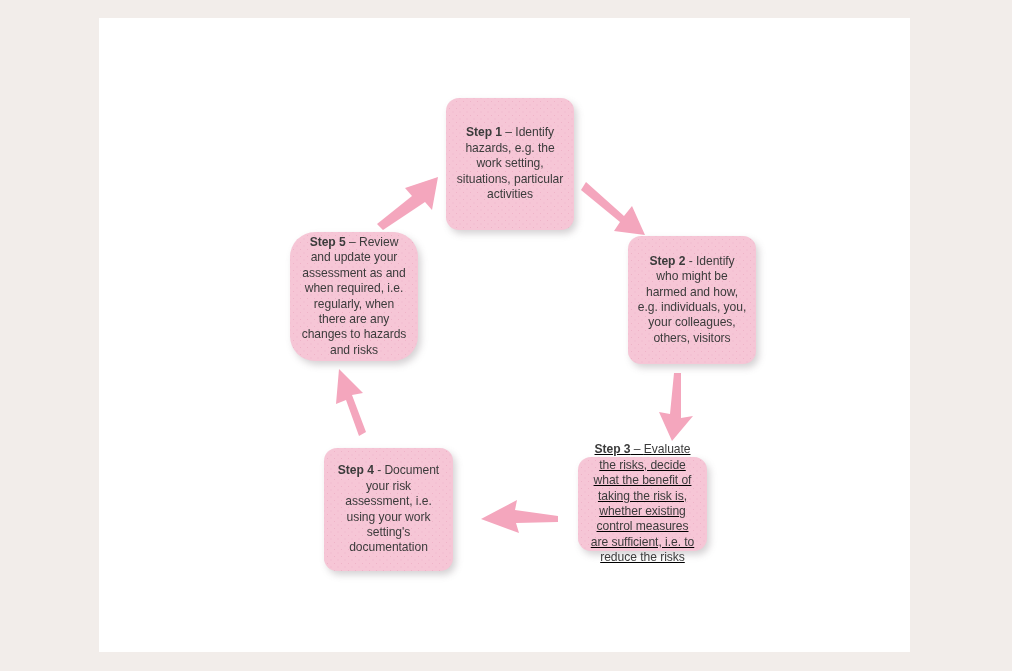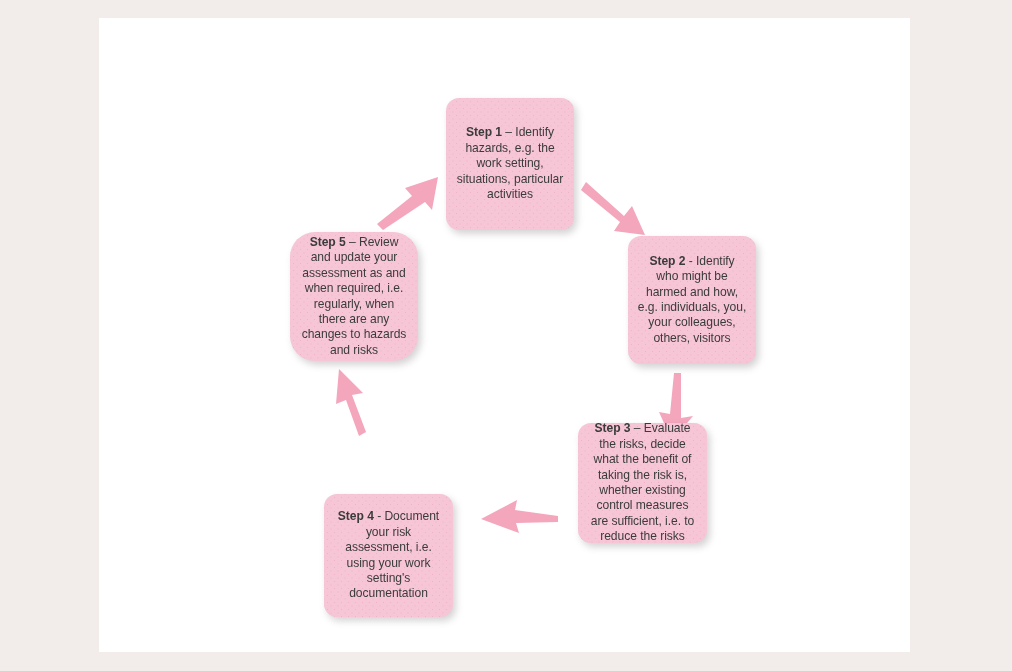--- a/index.html
+++ b/index.html
@@ -62,22 +62,22 @@
     color: #3b3b3b;
     font-size: 12.1px;
     line-height: 15.4px;
     letter-spacing: -0.05px;
   }
   .step-text b {
     font-weight: bold;
   }
   #box-1 { left: 446px; top: 98px;  width: 128px; height: 132px; }
   #box-2 { left: 594px; top: 236px; width: 128px; height: 128px; margin-left: 34px; }
-  #box-3 { left: 578px; top: 423px; width: 129px; height: 120px; }
-  #box-4 { left: 324px; top: 448px; width: 129px; height: 123px; margin-top: 46px; }
+  #box-3 { left: 578px; top: 457px; width: 129px; height: 94px; text-decoration: underline; }
+  #box-4 { left: 324px; top: 448px; width: 129px; height: 123px; }
   #box-5 { left: 290px; top: 232px; width: 128px; height: 129px; border-radius: 25px; }
 </style>
 </head>
 <body>
 
 <div id="stage">
 
   <div id="canvas"></div>
 
   <div id="diagram">

